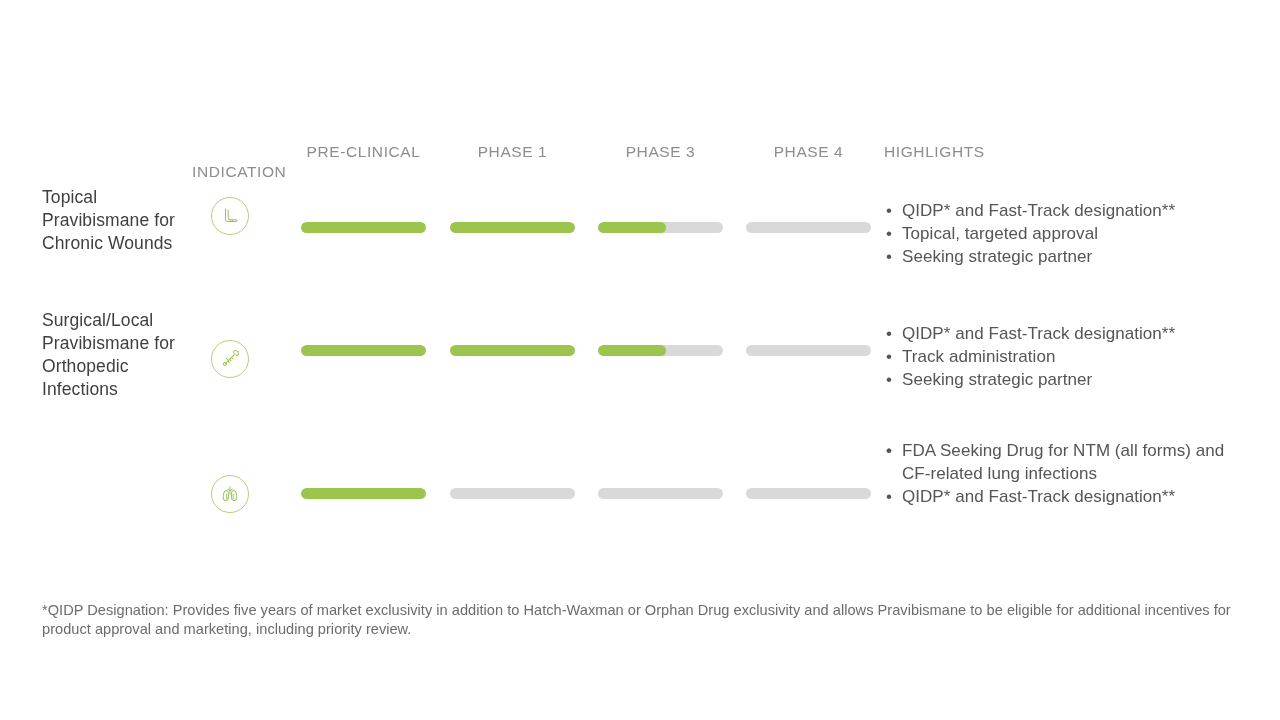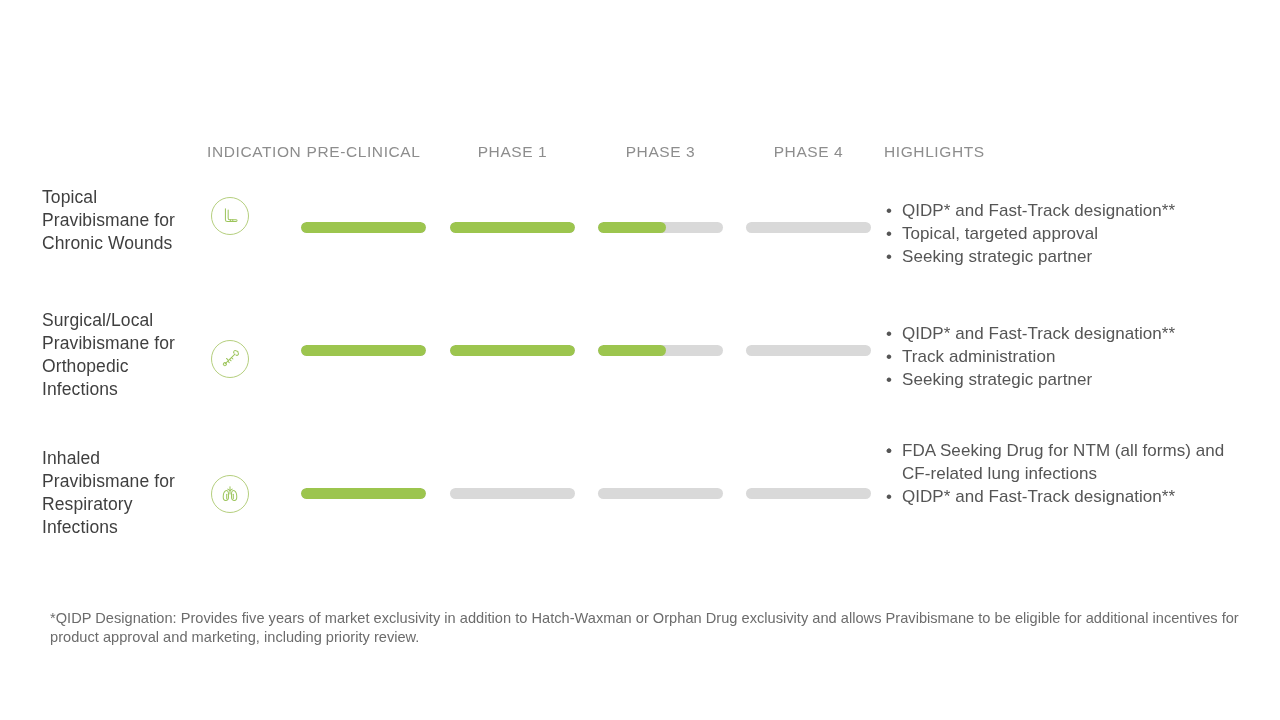--- a/index.html
+++ b/index.html
@@ -18,21 +18,21 @@
 
   .pipeline {
     position: absolute;
     left: 0;
     top: 0;
     width: 1280px;
     height: 720px;
   }
 
   
-  .col-indication { left: 207px; width: 94px; }
+  .col-indication { left: 192px; width: 94px; margin-top: 20px; }
   .col-p0 { left: 301px; width: 125px; }
   .col-p1 { left: 450px; width: 125px; }
   .col-p2 { left: 598px; width: 125px; }
   .col-p3 { left: 746px; width: 125px; }
   .col-high { left: 884px; width: 370px; }
 
   
   .header-row {
     position: absolute;
     top: 143px;
@@ -132,21 +132,21 @@
   .footnotes {
     position: absolute;
     left: 42px;
     top: 601px;
     width: 1205px;
     font-size: 14.6px;
     line-height: 19.2px;
     color: #6c6c6c;
     letter-spacing: 0.02px;
   }
-  .footnotes p { margin: 8px; }
+  .footnotes p { margin: 0; }
 </style>
 </head>
 <body>
 
 <div class="pipeline">
 
   <div class="header-row">
     <div class="col-head col-indication">INDICATION</div>
     <div class="col-head col-p0">PRE-CLINICAL</div>
     <div class="col-head col-p1">PHASE 1</div>
@@ -235,21 +235,20 @@
         <span>Track administration</span>
       </div>
       <div class="hl-item">
         <span class="bullet">•</span>
         <span>Seeking strategic partner</span>
       </div>
     </div>
   </div>
 
   <div class="row row-3">
-    <div class="row-label">Inhaled Pravibismane for Respiratory Infections</div>
 
     <div class="icon-badge" style="left:211px; top:28px;">
       <svg width="22" height="22" viewBox="0 0 24 24" fill="none" stroke="#9cc45a" stroke-width="1.1" stroke-linecap="round" stroke-linejoin="round">
         <path d="M12 4 L12 12"></path>
         <path d="M9.6 6.6 L12 8.4 L14.4 6.6"></path>
         <path d="M10.3 11.2 C10.3 9 8.4 7.6 7 8.6 C5.6 9.6 4.6 12.6 4.6 15.2
                  C4.6 17.6 5.6 19 7.3 19 C9 19 10.3 17.8 10.3 15.8 Z"></path>
         <path d="M13.7 11.2 C13.7 9 15.6 7.6 17 8.6 C18.4 9.6 19.4 12.6 19.4 15.2
                  C19.4 17.6 18.4 19 16.7 19 C15 19 13.7 17.8 13.7 15.8 Z"></path>
         <path d="M8.4 12.4 L8.4 17"></path>

